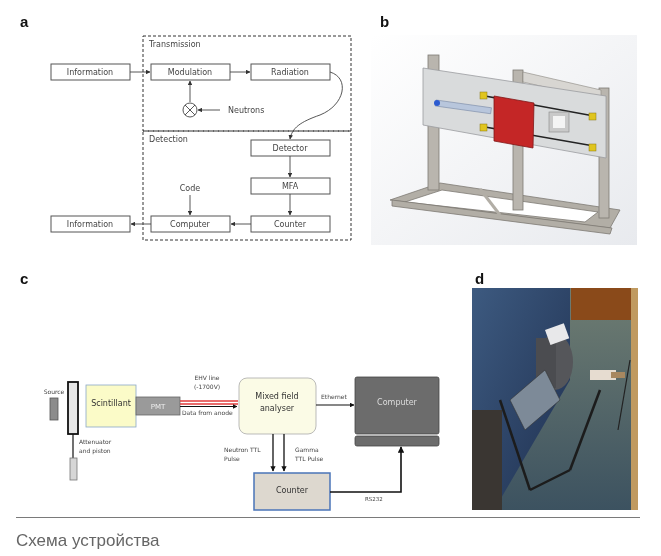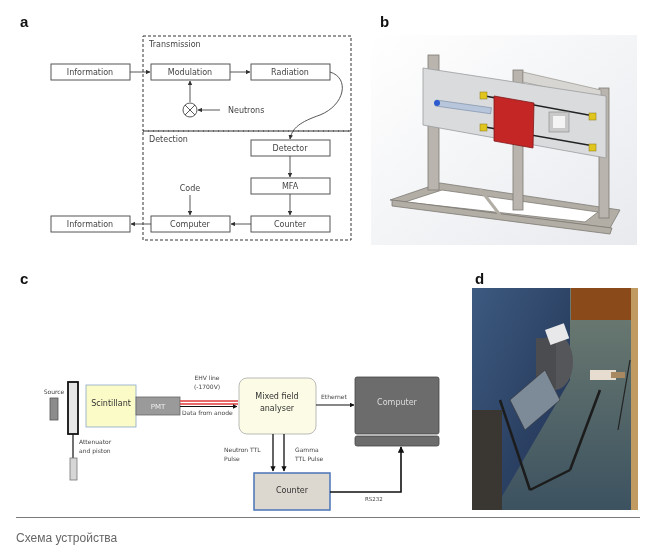--- a/index.html
+++ b/index.html
@@ -1,21 +1,21 @@
 <!DOCTYPE html>
 <html><head>
 <meta charset="utf-8">
 <style>
   html,body{margin:0;padding:0;background:#fff;}
   body{width:661px;height:556px;position:relative;overflow:hidden;font-family:"Liberation Sans",sans-serif;}
   .panel-label{position:absolute;font-weight:bold;font-size:15px;color:#111;font-family:"Liberation Sans",sans-serif;}
   svg{position:absolute;left:0;top:0;}
   .dtext{font-family:"DejaVu Sans",sans-serif;fill:#444;}
   .divider{position:absolute;left:16px;top:517px;width:624px;height:1px;background:#7a7a7a;}
-  .caption{position:absolute;left:16px;top:531px;font-size:12px;color:#666;font-family:"Liberation Sans",sans-serif;}
+  .caption{position:absolute;left:16px;top:531px;font-size:17px;color:#666;font-family:"Liberation Sans",sans-serif;}
 </style>
 </head>
 <body>
 
 <div class="panel-label" style="left:20px;top:13px;">a</div>
 <div class="panel-label" style="left:380px;top:13px;">b</div>
 <div class="panel-label" style="left:20px;top:270px;">c</div>
 <div class="panel-label" style="left:475px;top:270px;">d</div>
 
 <svg width="661" height="556">

